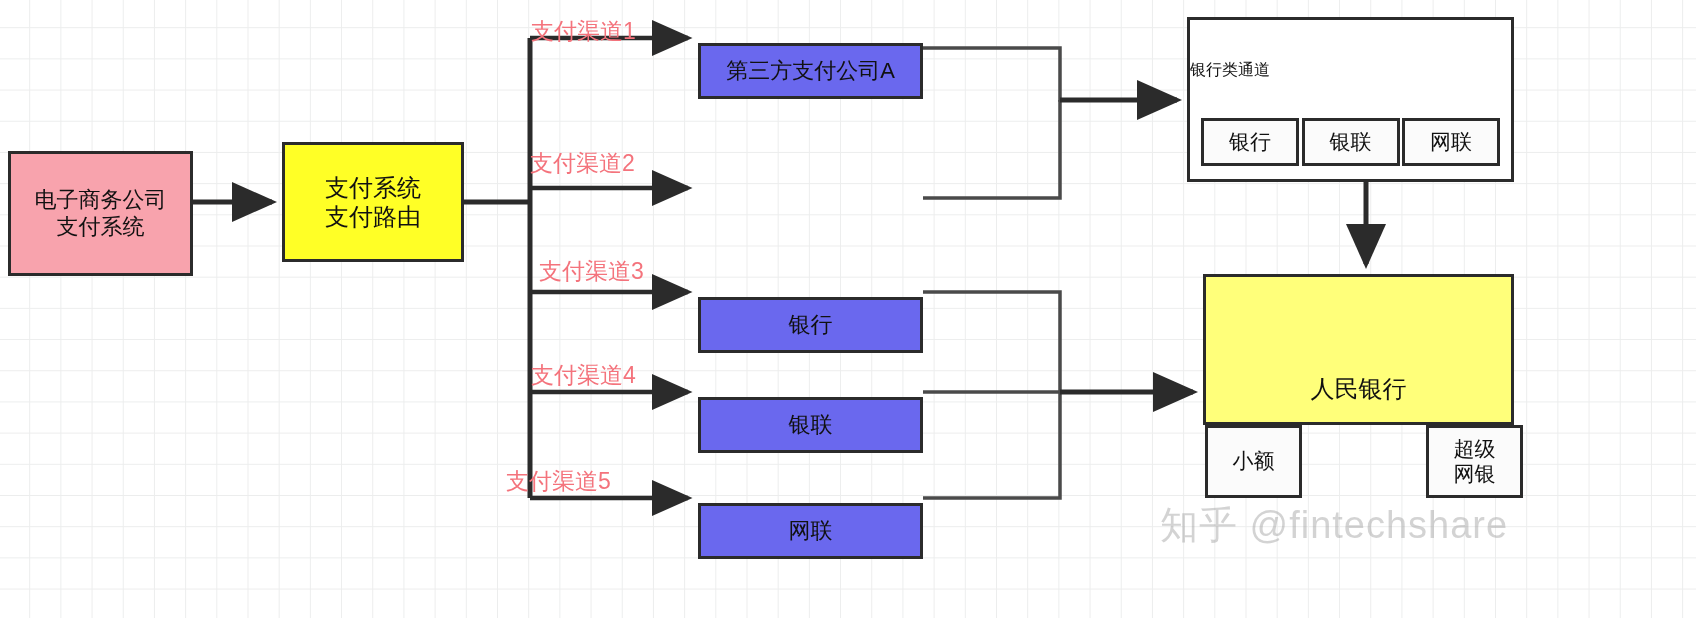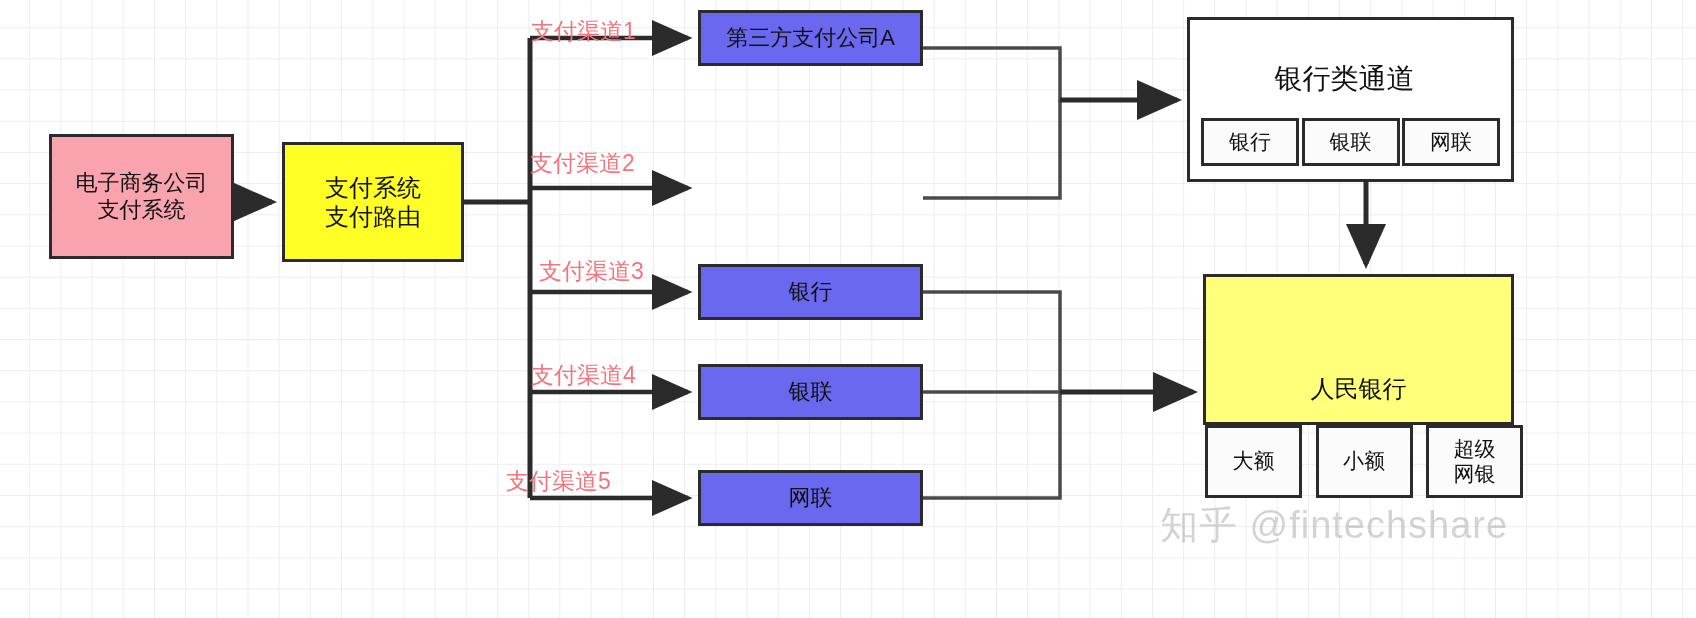--- a/index.html
+++ b/index.html
@@ -25,52 +25,52 @@
     border:3px solid #2b2b2b;
     display:flex;
     align-items:center;
     justify-content:center;
     text-align:center;
     color:#111111;
     line-height:1.22;
     white-space:pre-line;
   }
   .ecom{
-    left:8px;top:134px;width:185px;height:125px;
+    left:8px;top:151px;width:185px;height:125px;
     background:#f8a3ad;
     font-size:22px;
-    margin-left:41px;
   }
   .router{
     left:282px;top:142px;width:182px;height:120px;
     background:#ffff26;
     font-size:24px;
   }
   .mid{
     background:#6a68ee;
     font-size:22px;
     width:225px;height:56px;
     left:698px;
+    margin-top:33px;
   }
   .mid.m1{top:10px;}
   .mid.m2{top:160px;}
   .mid.m3{top:264px;}
   .mid.m4{top:364px;}
   .mid.m5{top:470px;}
 
   .bankgroup{
     position:absolute;
     left:1187px;top:17px;width:327px;height:165px;
     box-sizing:border-box;
     border:3px solid #2b2b2b;
     background:#ffffff;
   }
   .bankgroup .gtitle{
     position:absolute;left:0;right:12px;top:40px;
-    text-align:center;font-size:28px;color:#111;
+    font-size:16px;color:#111;
   }
   .subrow{
     position:absolute;left:11px;right:11px;bottom:13px;
     display:flex;justify-content:space-between;
   }
   .sub{
     box-sizing:border-box;
     border:3px solid #2b2b2b;
     background:#fbfbfb;
     width:98px;height:48px;
@@ -208,21 +208,20 @@
       <div class="sub">银行</div>
       <div class="sub">银联</div>
       <div class="sub">网联</div>
     </div>
   </div>
 
   <div class="pboc">
     <div class="gtitle">人民银行</div>
   </div>
   <div class="pbocsubs">
-    <div class="psub">大额</div>
     <div class="psub">小额</div>
     <div class="psub">超级
 网银</div>
   </div>
 
   <div class="watermark">
     <span class="zh">知乎</span>
     <span>@fintechshare</span>
   </div>
 

